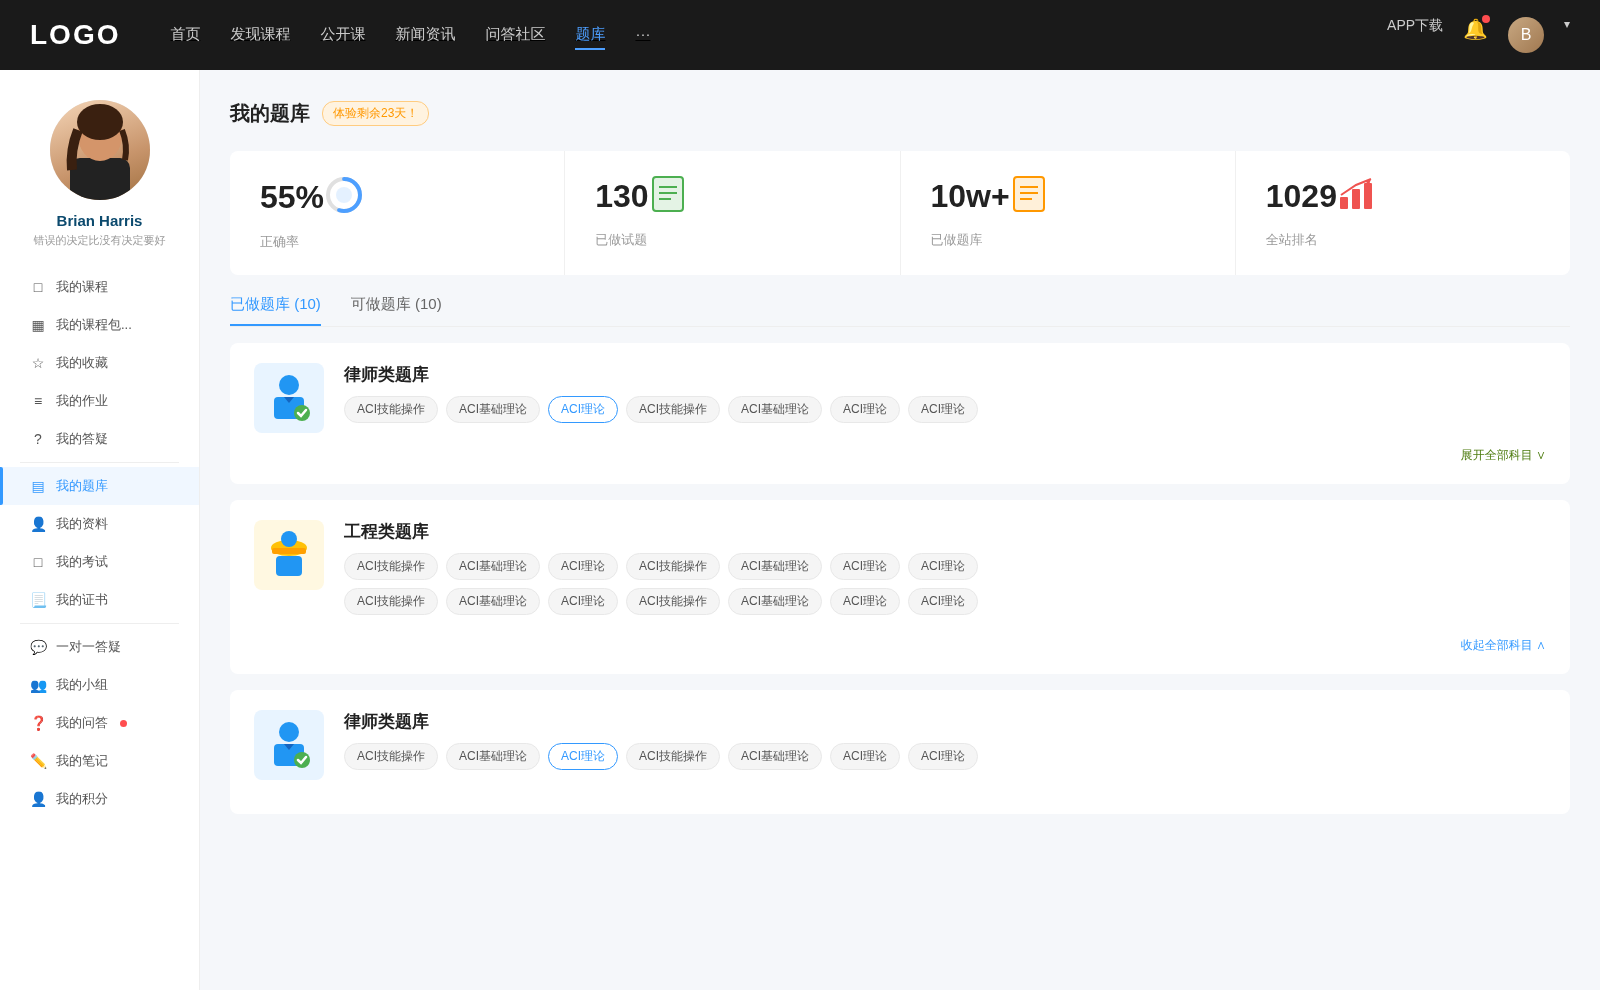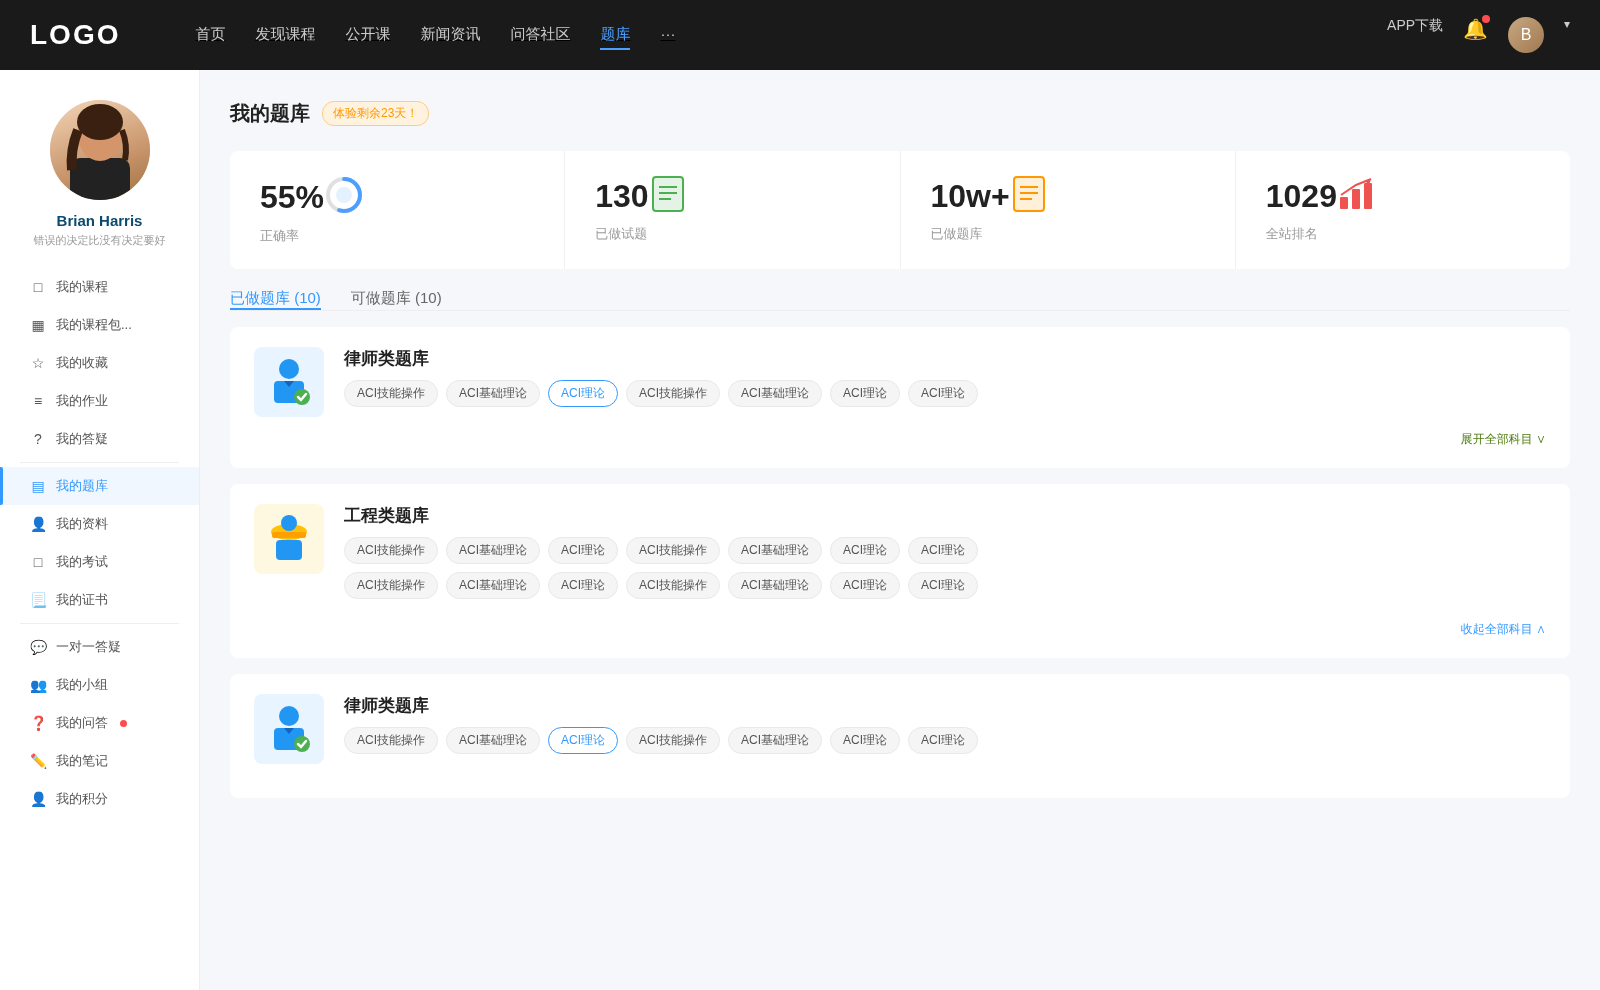--- a/index.html
+++ b/index.html
@@ -8,21 +8,20 @@
     
     .navbar {
       background: #1a1a1a;
       height: 70px;
       display: flex;
       align-items: center;
       padding: 0 30px;
       position: fixed;
       top: 0; left: 0; right: 0;
       z-index: 100;
-      gap: 25px;
     }
     .navbar-logo {
       color: white;
       font-size: 28px;
       font-weight: bold;
       letter-spacing: 2px;
       margin-right: 50px;
     }
     .navbar-nav {
       display: flex;
@@ -175,38 +174,38 @@
       flex: 1;
       padding: 24px 30px;
       display: flex;
       flex-direction: column;
       border-right: 1px solid #f0f0f0;
     }
     .stat-item:last-child { border-right: none; }
     .stat-top {
       display: flex;
       align-items: center;
-      margin-bottom: 8px;
+      margin-bottom: 14px;
     }
     .stat-value { font-size: 32px; font-weight: 700; color: #222; }
     .stat-label { font-size: 13px; color: #999; }
 
     
     .tabs-row {
       display: flex;
       gap: 30px;
       margin-bottom: 16px;
       border-bottom: 1px solid #eee;
       padding-bottom: 0;
     }
     .tab-item {
       font-size: 15px;
       color: #666;
       cursor: pointer;
-      padding-bottom: 0;
+      padding-bottom: 10px;
       border-bottom: 2px solid transparent;
     }
     .tab-item.active {
       color: #3399ff;
       border-bottom: 2px solid #3399ff;
       font-weight: 500;
     }
 
     
     .qbank-card {

